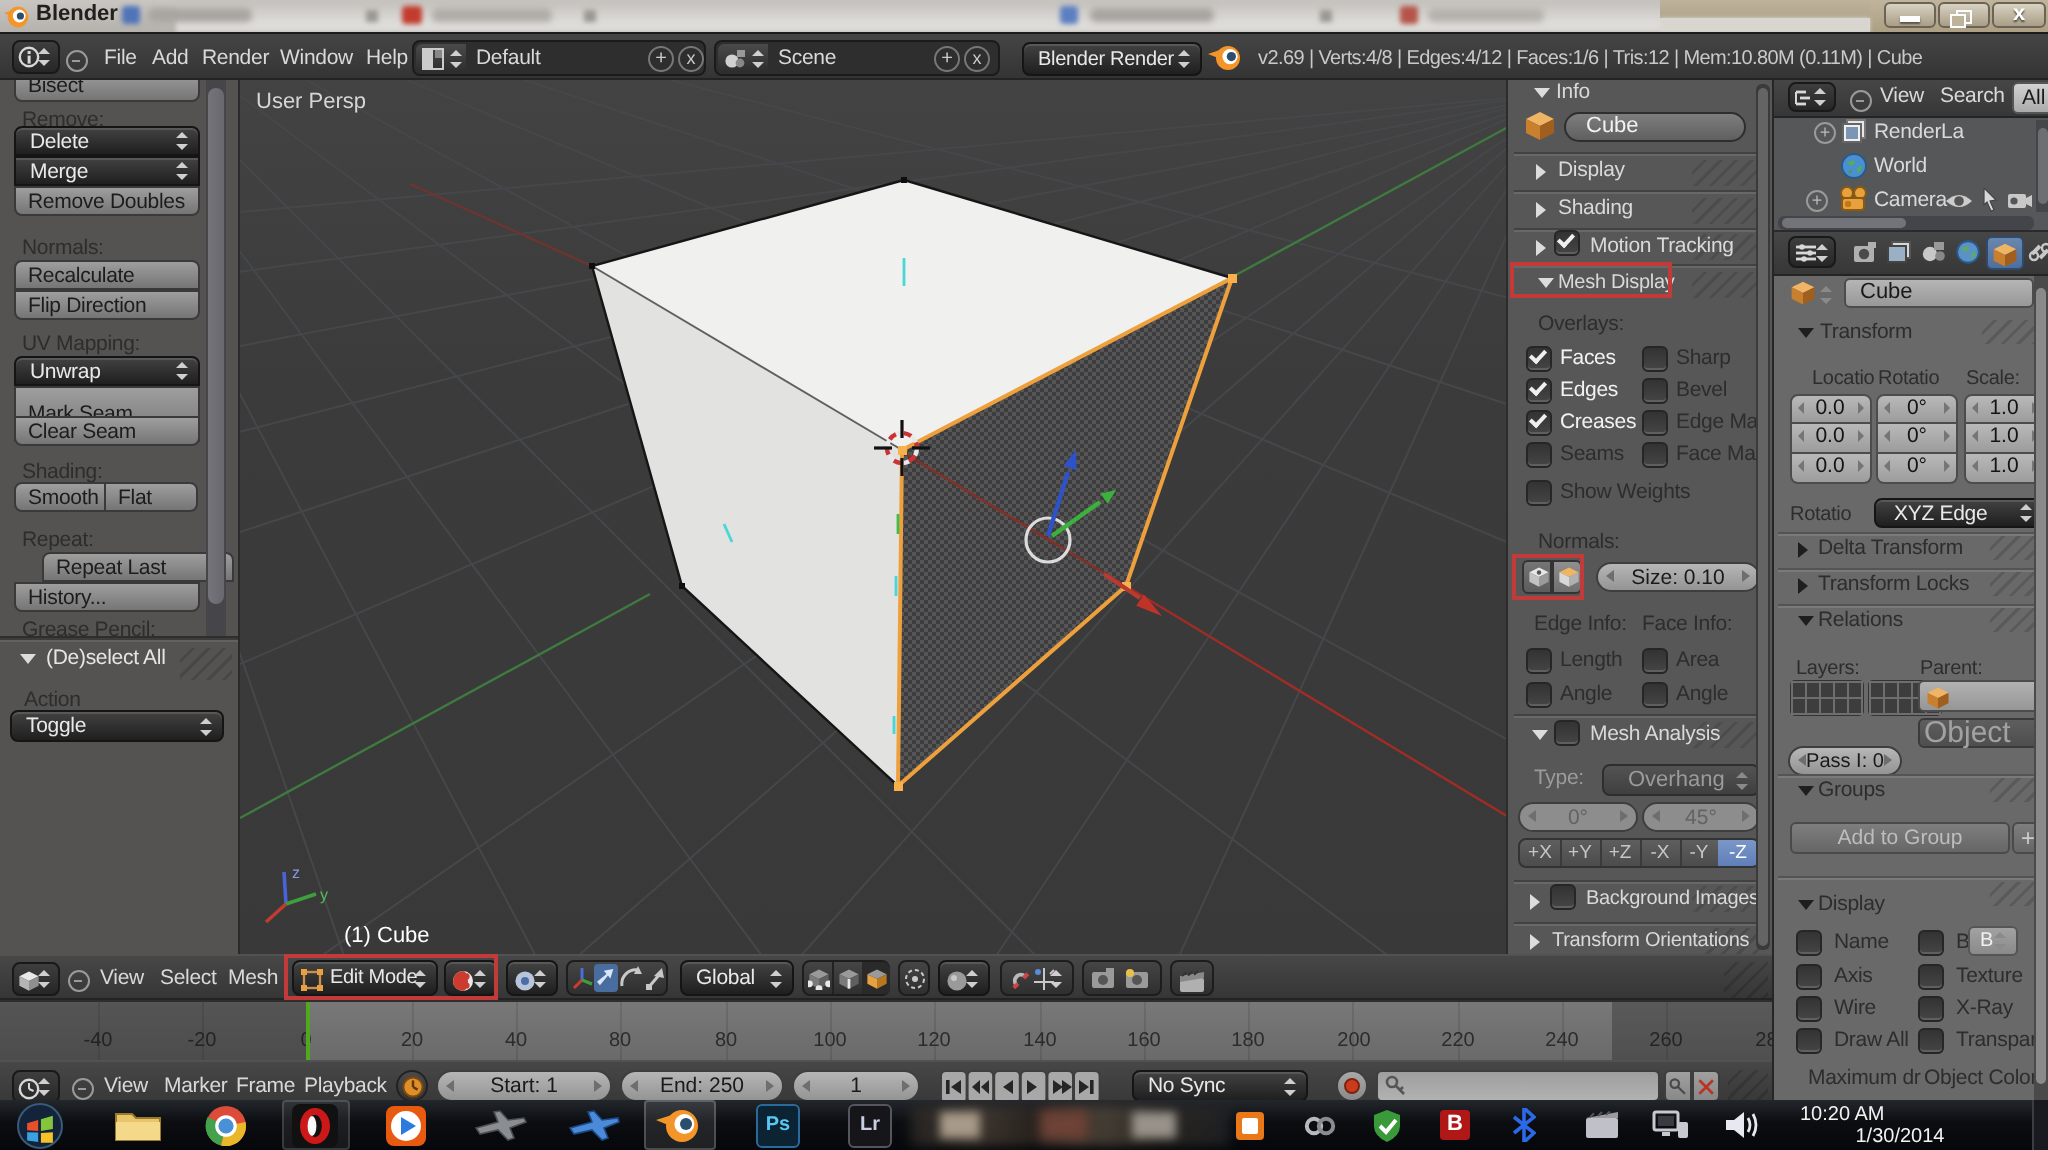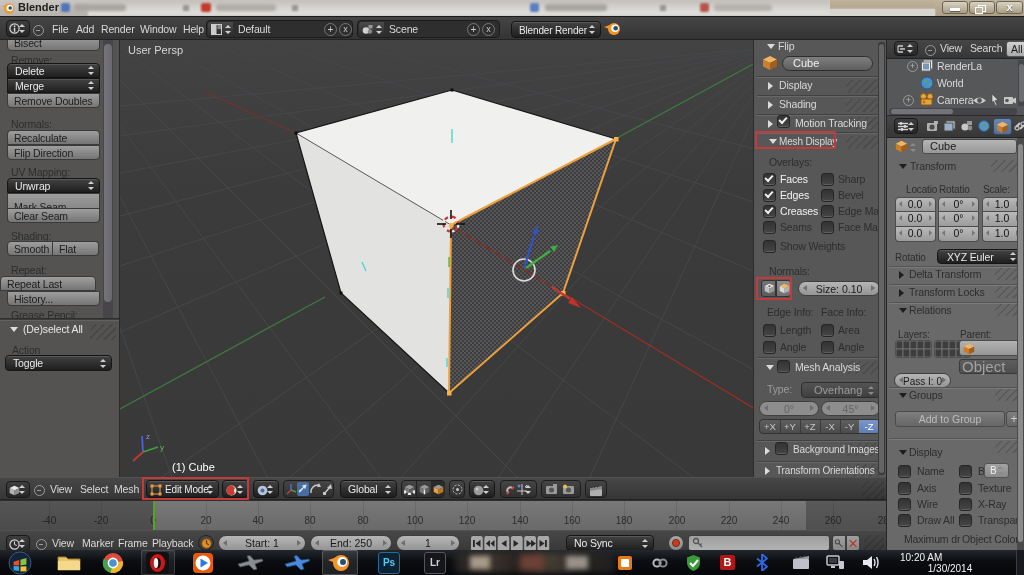--- a/index.html
+++ b/index.html
@@ -121,20 +121,21 @@
  <div class="menu" style="left:511px;top:4px;width:90px;height:17px">
         <span class="t" style="font-size:10px">Blender Render</span>
         <div class="ud"></div>
       </div>
  <svg class="ab" style="left:604px;top:4px" width="18" height="16" viewBox="0 0 18 16">
         <circle cx="10" cy="8" r="6" fill="#f4952a"></circle>
         <circle cx="11" cy="7.3" r="3.8" fill="#fff"></circle>
         <circle cx="11.7" cy="7.3" r="2.3" fill="#2a4f6e"></circle>
         <path d="M0 6 L8 3.2 L4.5 7.8 Z" fill="#f4952a"></path>
       </svg>
+ <div class="lbl" style="left:629px;top:6px;color:#c9c9c9;font-size:10px;letter-spacing:-0.3px">v2.69 | Verts:4/8 | Edges:4/12 | Faces:1/6 | Tris:12 | Mem:10.80M (0.11M) | Cube</div>
 </div>
 <div id="toolshelf" class="ab" style="left:0;top:40px;width:120px;height:437px;background:#545352;border-right:1px solid #2a2a2a;box-sizing:border-box;overflow:hidden">
  <div class="btn" style="left:7px;top:-5px;width:93px;height:16px;border-radius:0 0 4px 4px">
         <span class="t">Bisect</span>
       </div>
  <div class="lbl dk" style="left:11px;top:14px">Remove:</div>
  <div class="menu" style="left:7px;top:23px;width:93px;height:15px;border-radius:4px 4px 0 0">
         <span class="t">Delete</span>
         <div class="ud"></div>
       </div>
@@ -164,21 +165,21 @@
         <span class="t">Clear Seam</span>
       </div>
  <div class="lbl dk" style="left:11px;top:190px">Shading:</div>
  <div class="btn" style="left:7px;top:201px;width:46px;height:15px;border-radius:4px 0 0 4px">
         <span class="t">Smooth</span>
       </div>
  <div class="btn" style="left:53px;top:201px;width:46px;height:15px;border-radius:0 4px 4px 0;border-left:none">
         <span class="t">Flat</span>
       </div>
  <div class="lbl dk" style="left:11px;top:224px">Repeat:</div>
- <div class="btn" style="left:0;top:236px;width:96px;height:15px;border-radius:4px 4px 0 0">
+ <div class="btn" style="left:21px;top:236px;width:96px;height:15px;border-radius:4px 4px 0 0">
         <span class="t">Repeat Last</span>
       </div>
  <div class="btn" style="left:7px;top:251px;width:93px;height:15px;border-radius:0 0 4px 4px">
         <span class="t">History...</span>
       </div>
  <div class="lbl dk" style="left:11px;top:269px">Grease Pencil:</div>
  <div class="ab" style="left:103px;top:0;width:10px;height:279px;background:#46454a"></div>
  <div class="ab" style="left:104px;top:4px;width:8px;height:258px;background:linear-gradient(90deg,#75747a,#696870);border-radius:4px"></div>
  <div class="ab" style="left:0;top:278px;width:120px;height:3px;background:#3c3c3c;border-top:1px solid #2e2e2e;border-bottom:1px solid #616161;box-sizing:border-box"></div>
  <div class="hatchd" style="left:90px;top:284px;width:26px;height:16px"></div>
@@ -281,21 +282,21 @@
   <line x1="0" y1="0" x2="15" y2="-5" stroke="#3da03d"></line>
   <line x1="0" y1="0" x2="-10" y2="9" stroke="#c03b30"></line>
  </g>
  <text x="26" y="399" font-size="8" fill="#8899e0">z</text>
  <text x="40" y="410" font-size="8" fill="#55bb55">y</text>
  <text x="8" y="14" font-size="11" fill="#d6d6d6">User Persp</text>
  <text x="52" y="431" font-size="11" fill="#ffffff">(1) Cube</text>
 </svg>
 <div id="npanel" class="ab" style="left:753px;top:40px;width:133px;height:437px;background:#575757;border-left:1px solid #2c2c2c;box-sizing:border-box;overflow:hidden">
  <div class="trd" style="left:13px;top:4px"></div>
-      <div class="lbl" style="left:24px;top:0">Flip</div>
+      <div class="lbl" style="left:24px;top:0">Info</div>
  <svg class="ab" style="left:8px;top:15px" width="16" height="16" viewBox="0 0 16 16">
         <path d="M8 1 L15 4.5 L8 8 L1 4.5 Z" fill="#f0b465"></path>
         <path d="M1 4.5 L8 8 L8 15 L1 11.5 Z" fill="#c87f2e"></path>
         <path d="M15 4.5 L8 8 L8 15 L15 11.5 Z" fill="#a05f1e"></path>
       </svg>
  <div class="ab" style="left:28px;top:16px;width:91px;height:15px;background:linear-gradient(#7e7e7e,#5f5f5f);border:1px solid #2e2e2e;border-radius:8px;box-sizing:border-box;color:#f2f2f2;font-size:11px;line-height:13px;padding-left:10px">Cube</div>
  <div class="ab" style="left:3px;top:36px;width:124px;height:1px;background:#424242;box-shadow:0 1px 0 #686868"></div>
  <div class="hatch" style="left:92px;top:40px;width:32px;height:13px"></div>
  <div class="trr" style="left:14px;top:42px"></div>
       <div class="lbl" style="left:25px;top:39px">Display</div>
@@ -784,21 +785,21 @@
       <div class="ab" style="left:7.5px;top:96px;width:41px;height:15px;background:linear-gradient(#b9b9b9,#9c9c9c);border:1px solid #4c4c4c;border-top:none;border-radius:0;box-sizing:border-box;color:#141414;font-size:10.5px;text-align:center;line-height:13px"><span style="position:absolute;left:3px;top:3px;width:0;height:0;border-top:3px solid transparent;border-bottom:3px solid transparent;border-right:3.5px solid #757575"></span>0.0<span style="position:absolute;right:3px;top:3px;width:0;height:0;border-top:3px solid transparent;border-bottom:3px solid transparent;border-left:3.5px solid #757575"></span></div>
       <div class="ab" style="left:7.5px;top:111px;width:41px;height:15px;background:linear-gradient(#b9b9b9,#9c9c9c);border:1px solid #4c4c4c;border-top:none;border-radius:0 0 4px 4px;box-sizing:border-box;color:#141414;font-size:10.5px;text-align:center;line-height:13px"><span style="position:absolute;left:3px;top:3px;width:0;height:0;border-top:3px solid transparent;border-bottom:3px solid transparent;border-right:3.5px solid #757575"></span>0.0<span style="position:absolute;right:3px;top:3px;width:0;height:0;border-top:3px solid transparent;border-bottom:3px solid transparent;border-left:3.5px solid #757575"></span></div>
       <div class="ab" style="left:51px;top:81px;width:41px;height:15px;background:linear-gradient(#b9b9b9,#9c9c9c);border:1px solid #4c4c4c;border-radius:4px 4px 0 0;box-sizing:border-box;color:#141414;font-size:10.5px;text-align:center;line-height:13px"><span style="position:absolute;left:3px;top:3px;width:0;height:0;border-top:3px solid transparent;border-bottom:3px solid transparent;border-right:3.5px solid #757575"></span>0°<span style="position:absolute;right:3px;top:3px;width:0;height:0;border-top:3px solid transparent;border-bottom:3px solid transparent;border-left:3.5px solid #757575"></span></div>
       <div class="ab" style="left:51px;top:96px;width:41px;height:15px;background:linear-gradient(#b9b9b9,#9c9c9c);border:1px solid #4c4c4c;border-top:none;border-radius:0;box-sizing:border-box;color:#141414;font-size:10.5px;text-align:center;line-height:13px"><span style="position:absolute;left:3px;top:3px;width:0;height:0;border-top:3px solid transparent;border-bottom:3px solid transparent;border-right:3.5px solid #757575"></span>0°<span style="position:absolute;right:3px;top:3px;width:0;height:0;border-top:3px solid transparent;border-bottom:3px solid transparent;border-left:3.5px solid #757575"></span></div>
       <div class="ab" style="left:51px;top:111px;width:41px;height:15px;background:linear-gradient(#b9b9b9,#9c9c9c);border:1px solid #4c4c4c;border-top:none;border-radius:0 0 4px 4px;box-sizing:border-box;color:#141414;font-size:10.5px;text-align:center;line-height:13px"><span style="position:absolute;left:3px;top:3px;width:0;height:0;border-top:3px solid transparent;border-bottom:3px solid transparent;border-right:3.5px solid #757575"></span>0°<span style="position:absolute;right:3px;top:3px;width:0;height:0;border-top:3px solid transparent;border-bottom:3px solid transparent;border-left:3.5px solid #757575"></span></div>
       <div class="ab" style="left:94.5px;top:81px;width:41px;height:15px;background:linear-gradient(#b9b9b9,#9c9c9c);border:1px solid #4c4c4c;border-radius:4px 4px 0 0;box-sizing:border-box;color:#141414;font-size:10.5px;text-align:center;line-height:13px"><span style="position:absolute;left:3px;top:3px;width:0;height:0;border-top:3px solid transparent;border-bottom:3px solid transparent;border-right:3.5px solid #757575"></span>1.0<span style="position:absolute;right:3px;top:3px;width:0;height:0;border-top:3px solid transparent;border-bottom:3px solid transparent;border-left:3.5px solid #757575"></span></div>
       <div class="ab" style="left:94.5px;top:96px;width:41px;height:15px;background:linear-gradient(#b9b9b9,#9c9c9c);border:1px solid #4c4c4c;border-top:none;border-radius:0;box-sizing:border-box;color:#141414;font-size:10.5px;text-align:center;line-height:13px"><span style="position:absolute;left:3px;top:3px;width:0;height:0;border-top:3px solid transparent;border-bottom:3px solid transparent;border-right:3.5px solid #757575"></span>1.0<span style="position:absolute;right:3px;top:3px;width:0;height:0;border-top:3px solid transparent;border-bottom:3px solid transparent;border-left:3.5px solid #757575"></span></div>
       <div class="ab" style="left:94.5px;top:111px;width:41px;height:15px;background:linear-gradient(#b9b9b9,#9c9c9c);border:1px solid #4c4c4c;border-top:none;border-radius:0 0 4px 4px;box-sizing:border-box;color:#141414;font-size:10.5px;text-align:center;line-height:13px"><span style="position:absolute;left:3px;top:3px;width:0;height:0;border-top:3px solid transparent;border-bottom:3px solid transparent;border-right:3.5px solid #757575"></span>1.0<span style="position:absolute;right:3px;top:3px;width:0;height:0;border-top:3px solid transparent;border-bottom:3px solid transparent;border-left:3.5px solid #757575"></span></div>
  <div class="lbl dk" style="left:8px;top:135px;font-size:10px">Rotatio</div>
  <div class="menu" style="left:50px;top:133px;width:85px;height:15px">
-        <span class="t" style="left:9px">XYZ Euler</span>
+        <span class="t" style="left:9px">XYZ Edge</span>
         <div class="ud"></div>
       </div>
  <div class="ab" style="left:2px;top:150px;width:134px;height:1px;background:#545454;box-shadow:0 1px 0 #7a7a7a"></div>
  <div class="hatchd" style="left:108px;top:152px;width:24px;height:12px"></div>
  <div class="trr d" style="left:12px;top:155px"></div>
       <div class="lbl dk" style="left:22px;top:152px">Delta Transform</div>
  <div class="ab" style="left:2px;top:168px;width:134px;height:1px;background:#545454;box-shadow:0 1px 0 #7a7a7a"></div>
  <div class="hatchd" style="left:108px;top:170px;width:24px;height:12px"></div>
  <div class="trr d" style="left:12px;top:173px"></div>
       <div class="lbl dk" style="left:22px;top:170px">Transform Locks</div>

